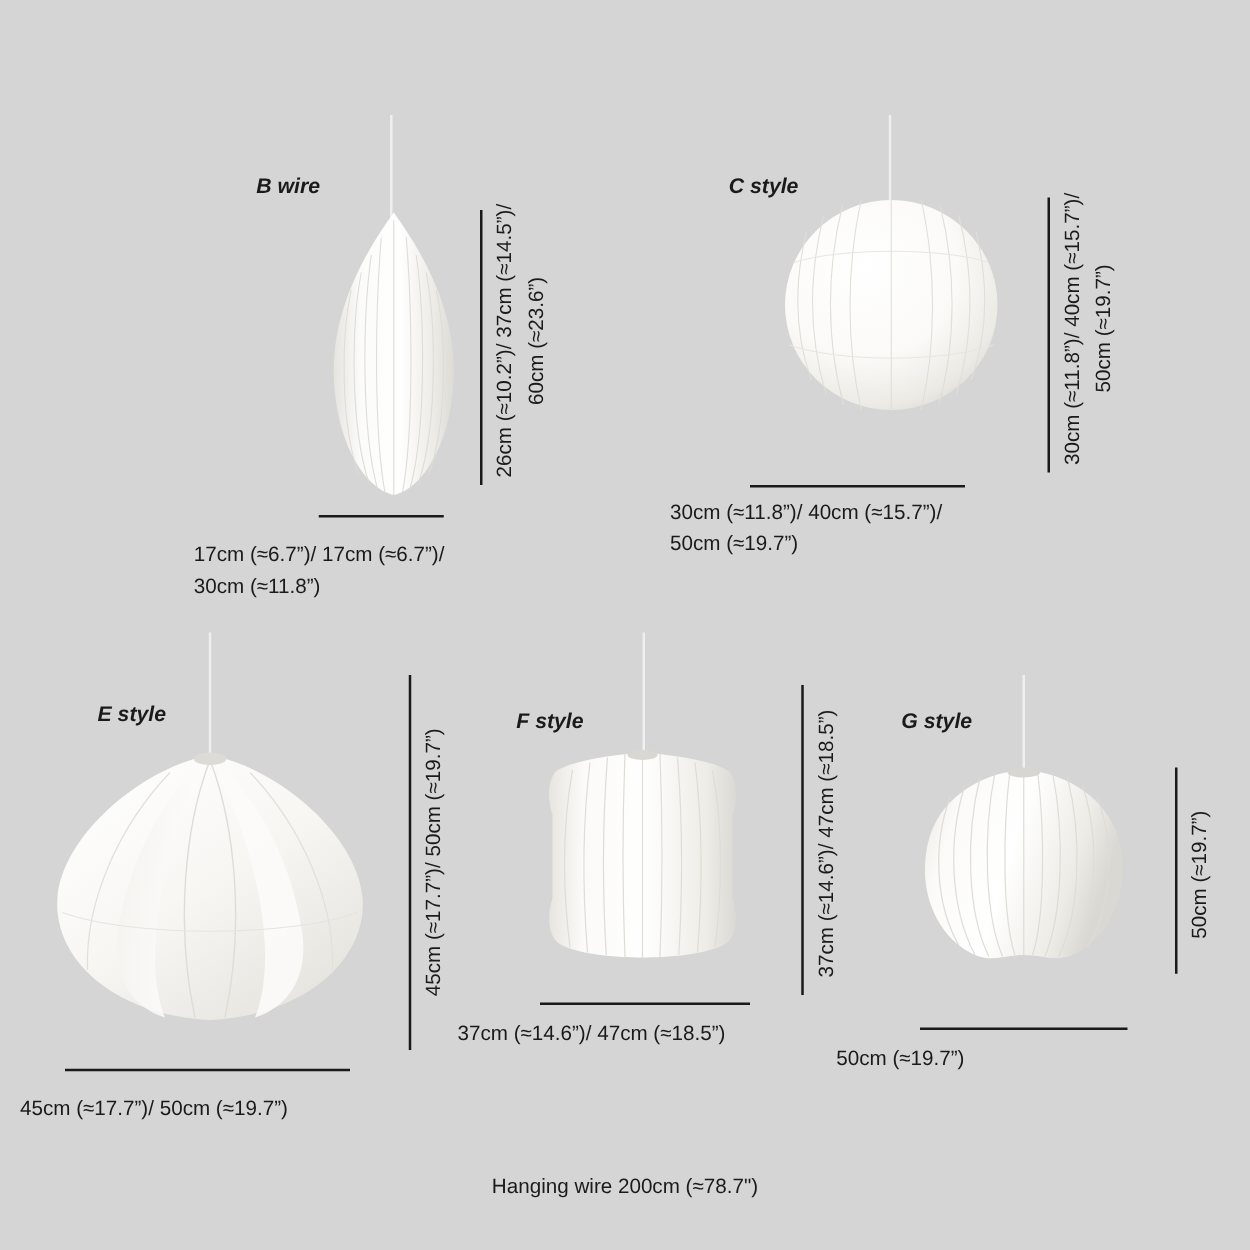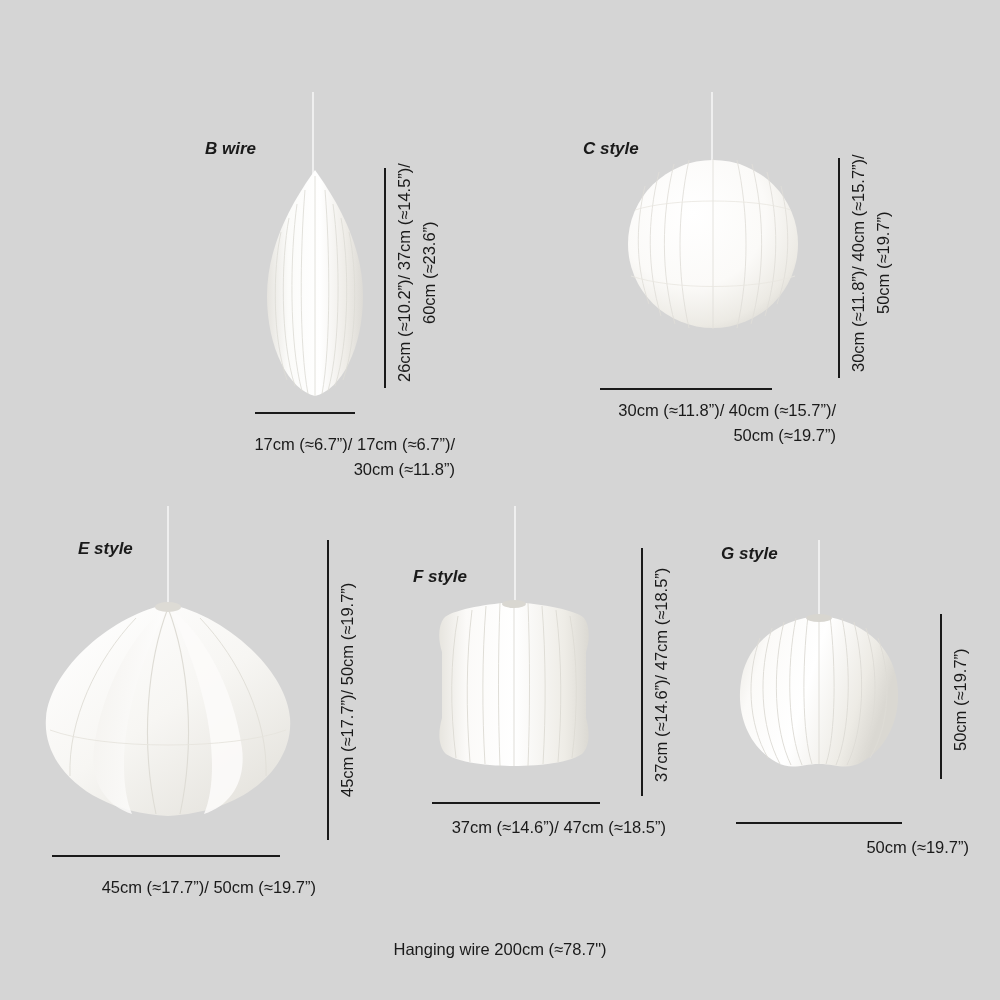--- a/index.html
+++ b/index.html
@@ -31,21 +31,21 @@
     position: absolute;
     font-style: italic;
     font-weight: bold;
     font-size: 17px;
     white-space: nowrap;
   }
   .caption {
     position: absolute;
     font-size: 16.5px;
     line-height: 25px;
-    text-align: right;
+    text-align: left;
     white-space: pre-line;
   }
   .vcaption {
     position: absolute;
     font-size: 16.5px;
     line-height: 25px;
     white-space: pre-line;
     writing-mode: vertical-rl;
     transform: rotate(180deg);
     text-align: center;
@@ -174,21 +174,21 @@
         <path d="M124 6 C 90 30, 58 88, 50 148 C 46 180, 60 205, 88 214 C 72 176, 78 96, 124 6 Z" fill="url(#gE2)" opacity="0.85"></path>
         <path d="M124 6 C 158 30, 190 88, 198 148 C 202 180, 188 205, 160 214 C 176 176, 170 96, 124 6 Z" fill="#fcfbf9" opacity="0.9"></path>
         <path d="M124 8 C 104 60, 96 140, 112 214" stroke="#dedcd5" stroke-width="1.1" fill="none"></path>
         <path d="M124 8 C 144 60, 152 140, 136 214" stroke="#dedcd5" stroke-width="1.1" fill="none"></path>
         <path d="M92 18 C 52 60, 24 120, 26 176" stroke="#e2e0d9" stroke-width="1" fill="none"></path>
         <path d="M156 18 C 196 60, 224 120, 222 176" stroke="#e2e0d9" stroke-width="1" fill="none"></path>
         <path d="M6 130 C 60 150, 188 150, 242 130" stroke="#e6e4de" stroke-width="0.9" fill="none"></path>
         <ellipse cx="124" cy="7" rx="13" ry="5" fill="#dddbd5"></ellipse>
       </svg>
     </div>
-    <div class="style-label" style="left:78px; top:539px;">E style</div>
+    <div class="style-label" style="left:78px; top:562px;">E style</div>
     <div class="hline" style="left:52px; top:855px; width:228px;"></div>
     <div class="caption" style="left:16px; top:875px; width:300px;">45cm (≈17.7”)/ 50cm (≈19.7”)</div>
     <div class="vline" style="left:327px; top:540px; height:300px;"></div>
     <div class="vcaption" style="left:335px; top:540px; height:300px;">45cm (≈17.7”)/ 50cm (≈19.7”)</div>
   </div>
 
   <div>
     <div class="cord" style="left:514px; top:506px; height:98px;"></div>
     <div class="lamp" style="left:430px; top:600px; width:168px; height:168px;">
       <svg width="168" height="168" viewBox="0 0 168 168">
@@ -246,21 +246,21 @@
           <path d="M83 2 L 83 150"></path>
           <path d="M94 2 C 100 52, 100 120, 90 150"></path>
           <path d="M106 4 C 116 54, 114 118, 100 151"></path>
           <path d="M118 8 C 130 56, 128 116, 111 151"></path>
           <path d="M130 14 C 144 58, 142 112, 122 150"></path>
           <path d="M142 24 C 156 62, 154 110, 134 144"></path>
         </g>
         <ellipse cx="83" cy="4" rx="13" ry="4" fill="#d8d6d0"></ellipse>
       </svg>
     </div>
-    <div class="style-label" style="left:721px; top:544px;">G style</div>
+    <div class="style-label" style="left:721px; top:567px;">G style</div>
     <div class="hline" style="left:736px; top:822px; width:166px;"></div>
     <div class="caption" style="left:669px; top:835px; width:300px;">50cm (≈19.7”)</div>
     <div class="vline" style="left:940px; top:614px; height:165px;"></div>
     <div class="vcaption" style="left:948px; top:620px; height:160px;">50cm (≈19.7”)</div>
   </div>
 
   <div class="footer" style="top:940px; left:0;">Hanging wire 200cm (≈78.7")</div>
 
 </div>
 

